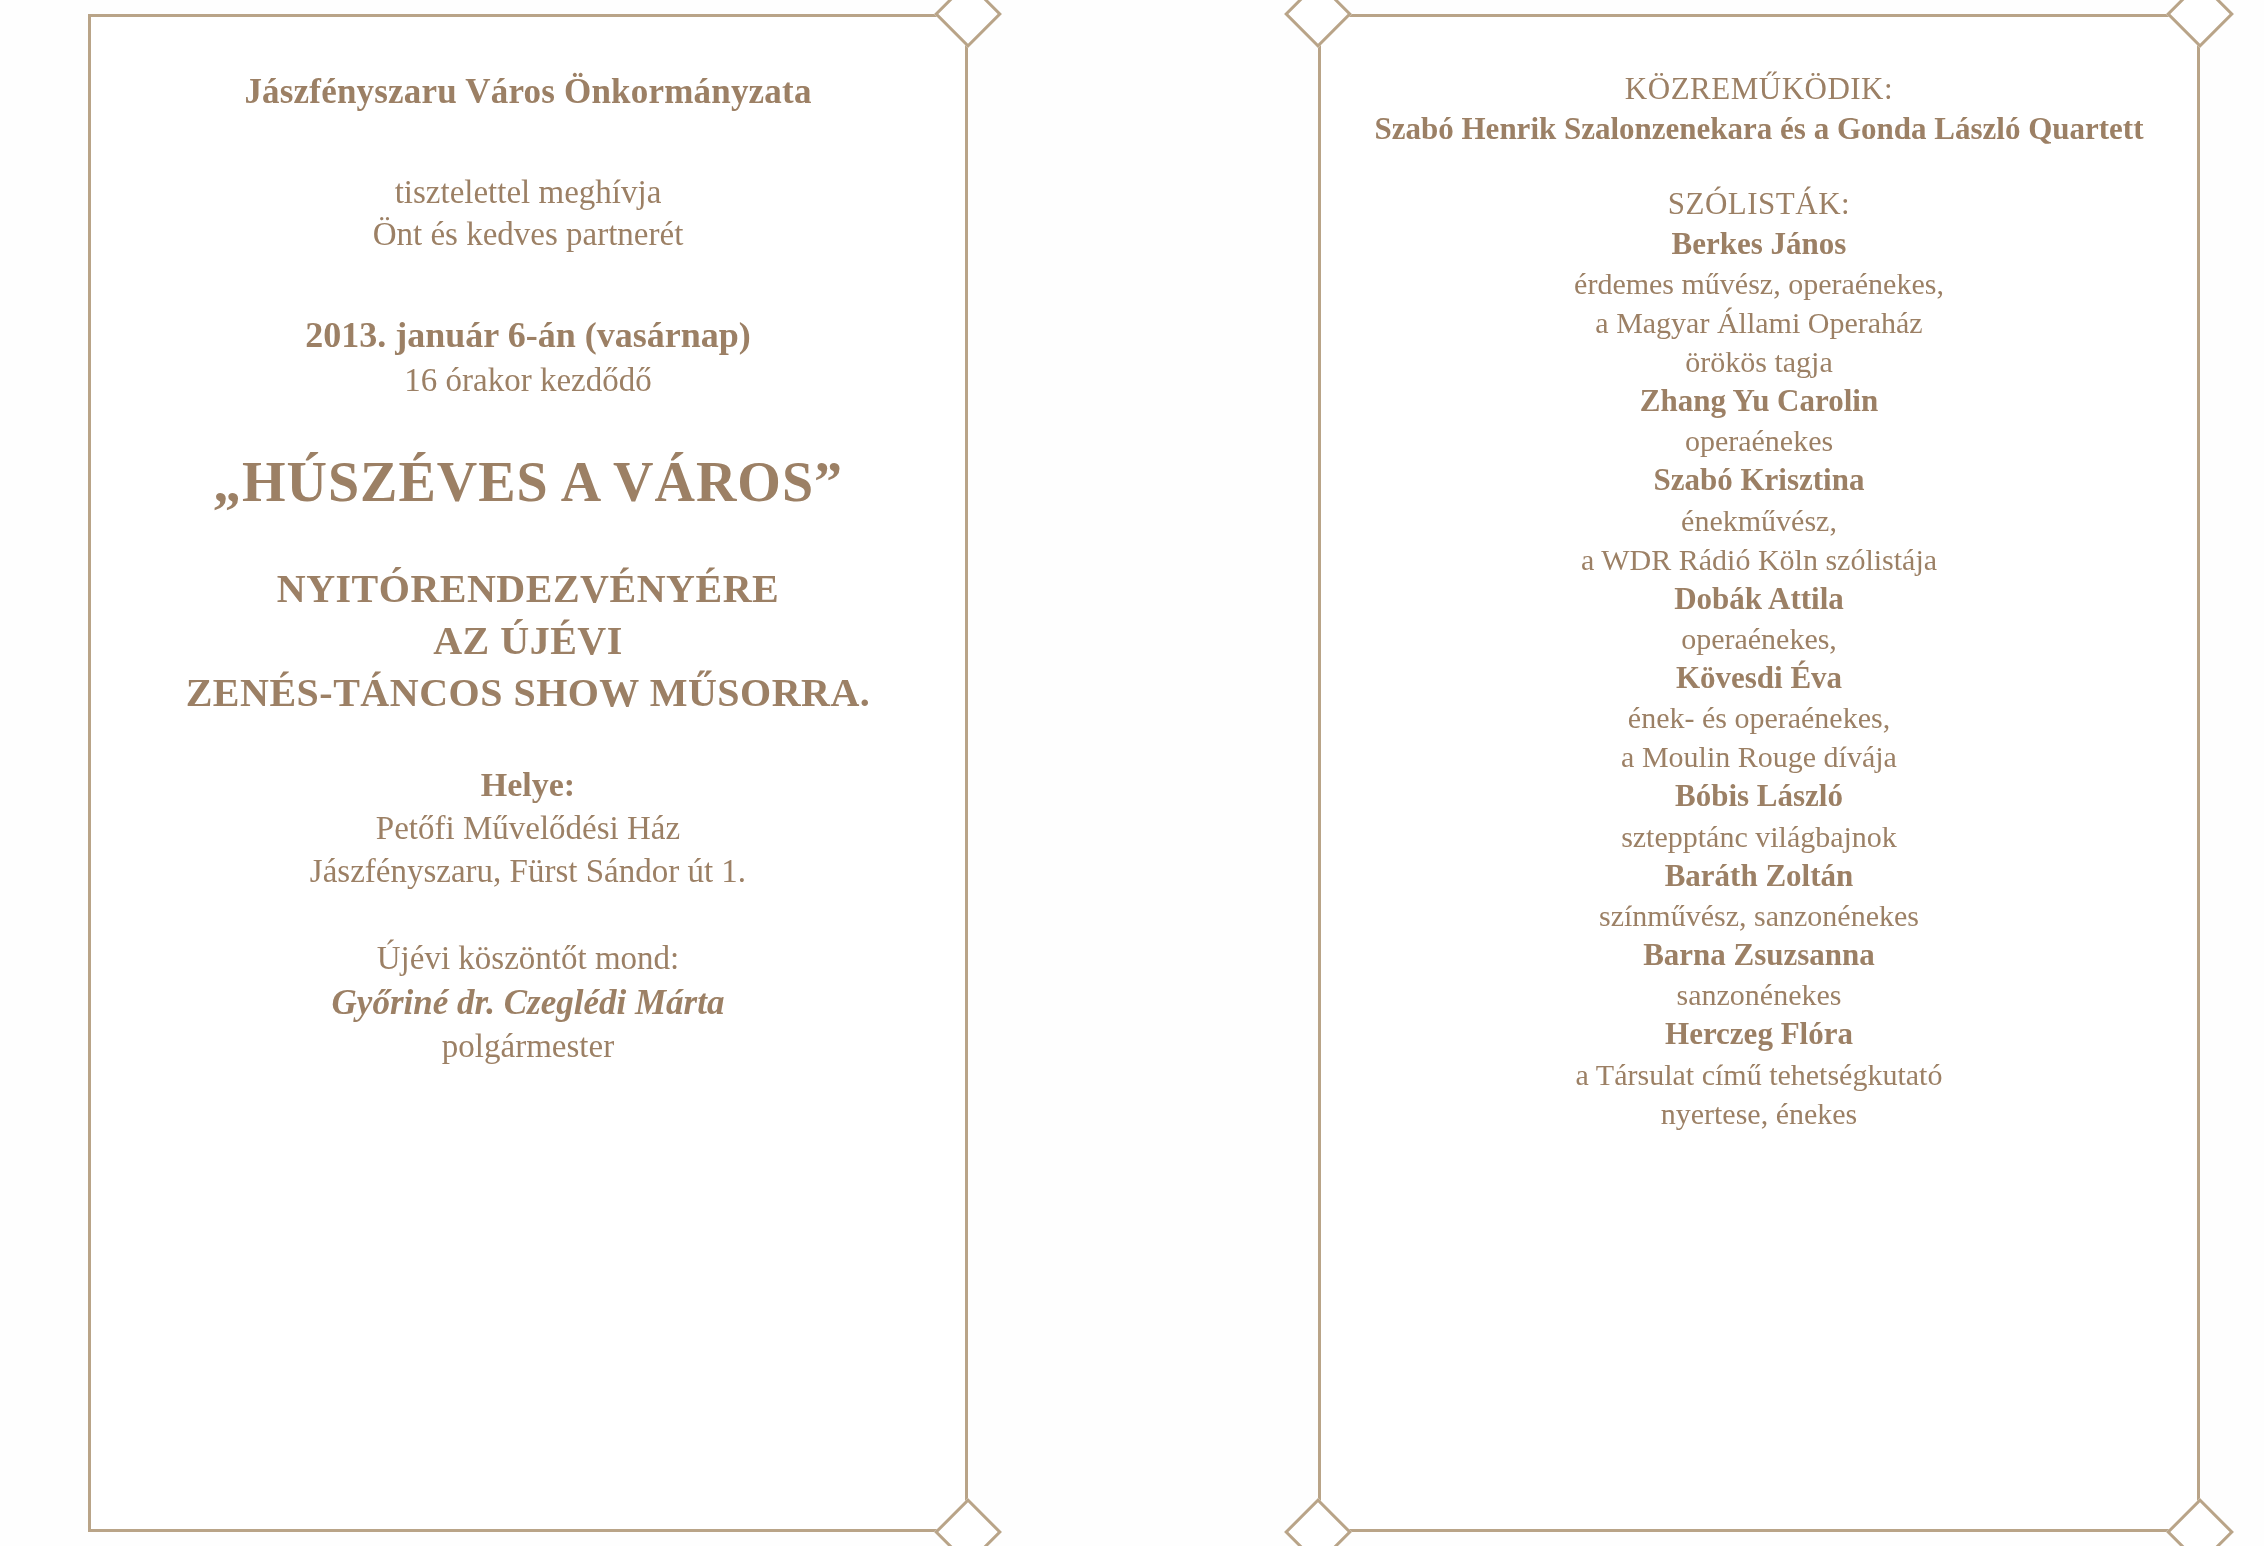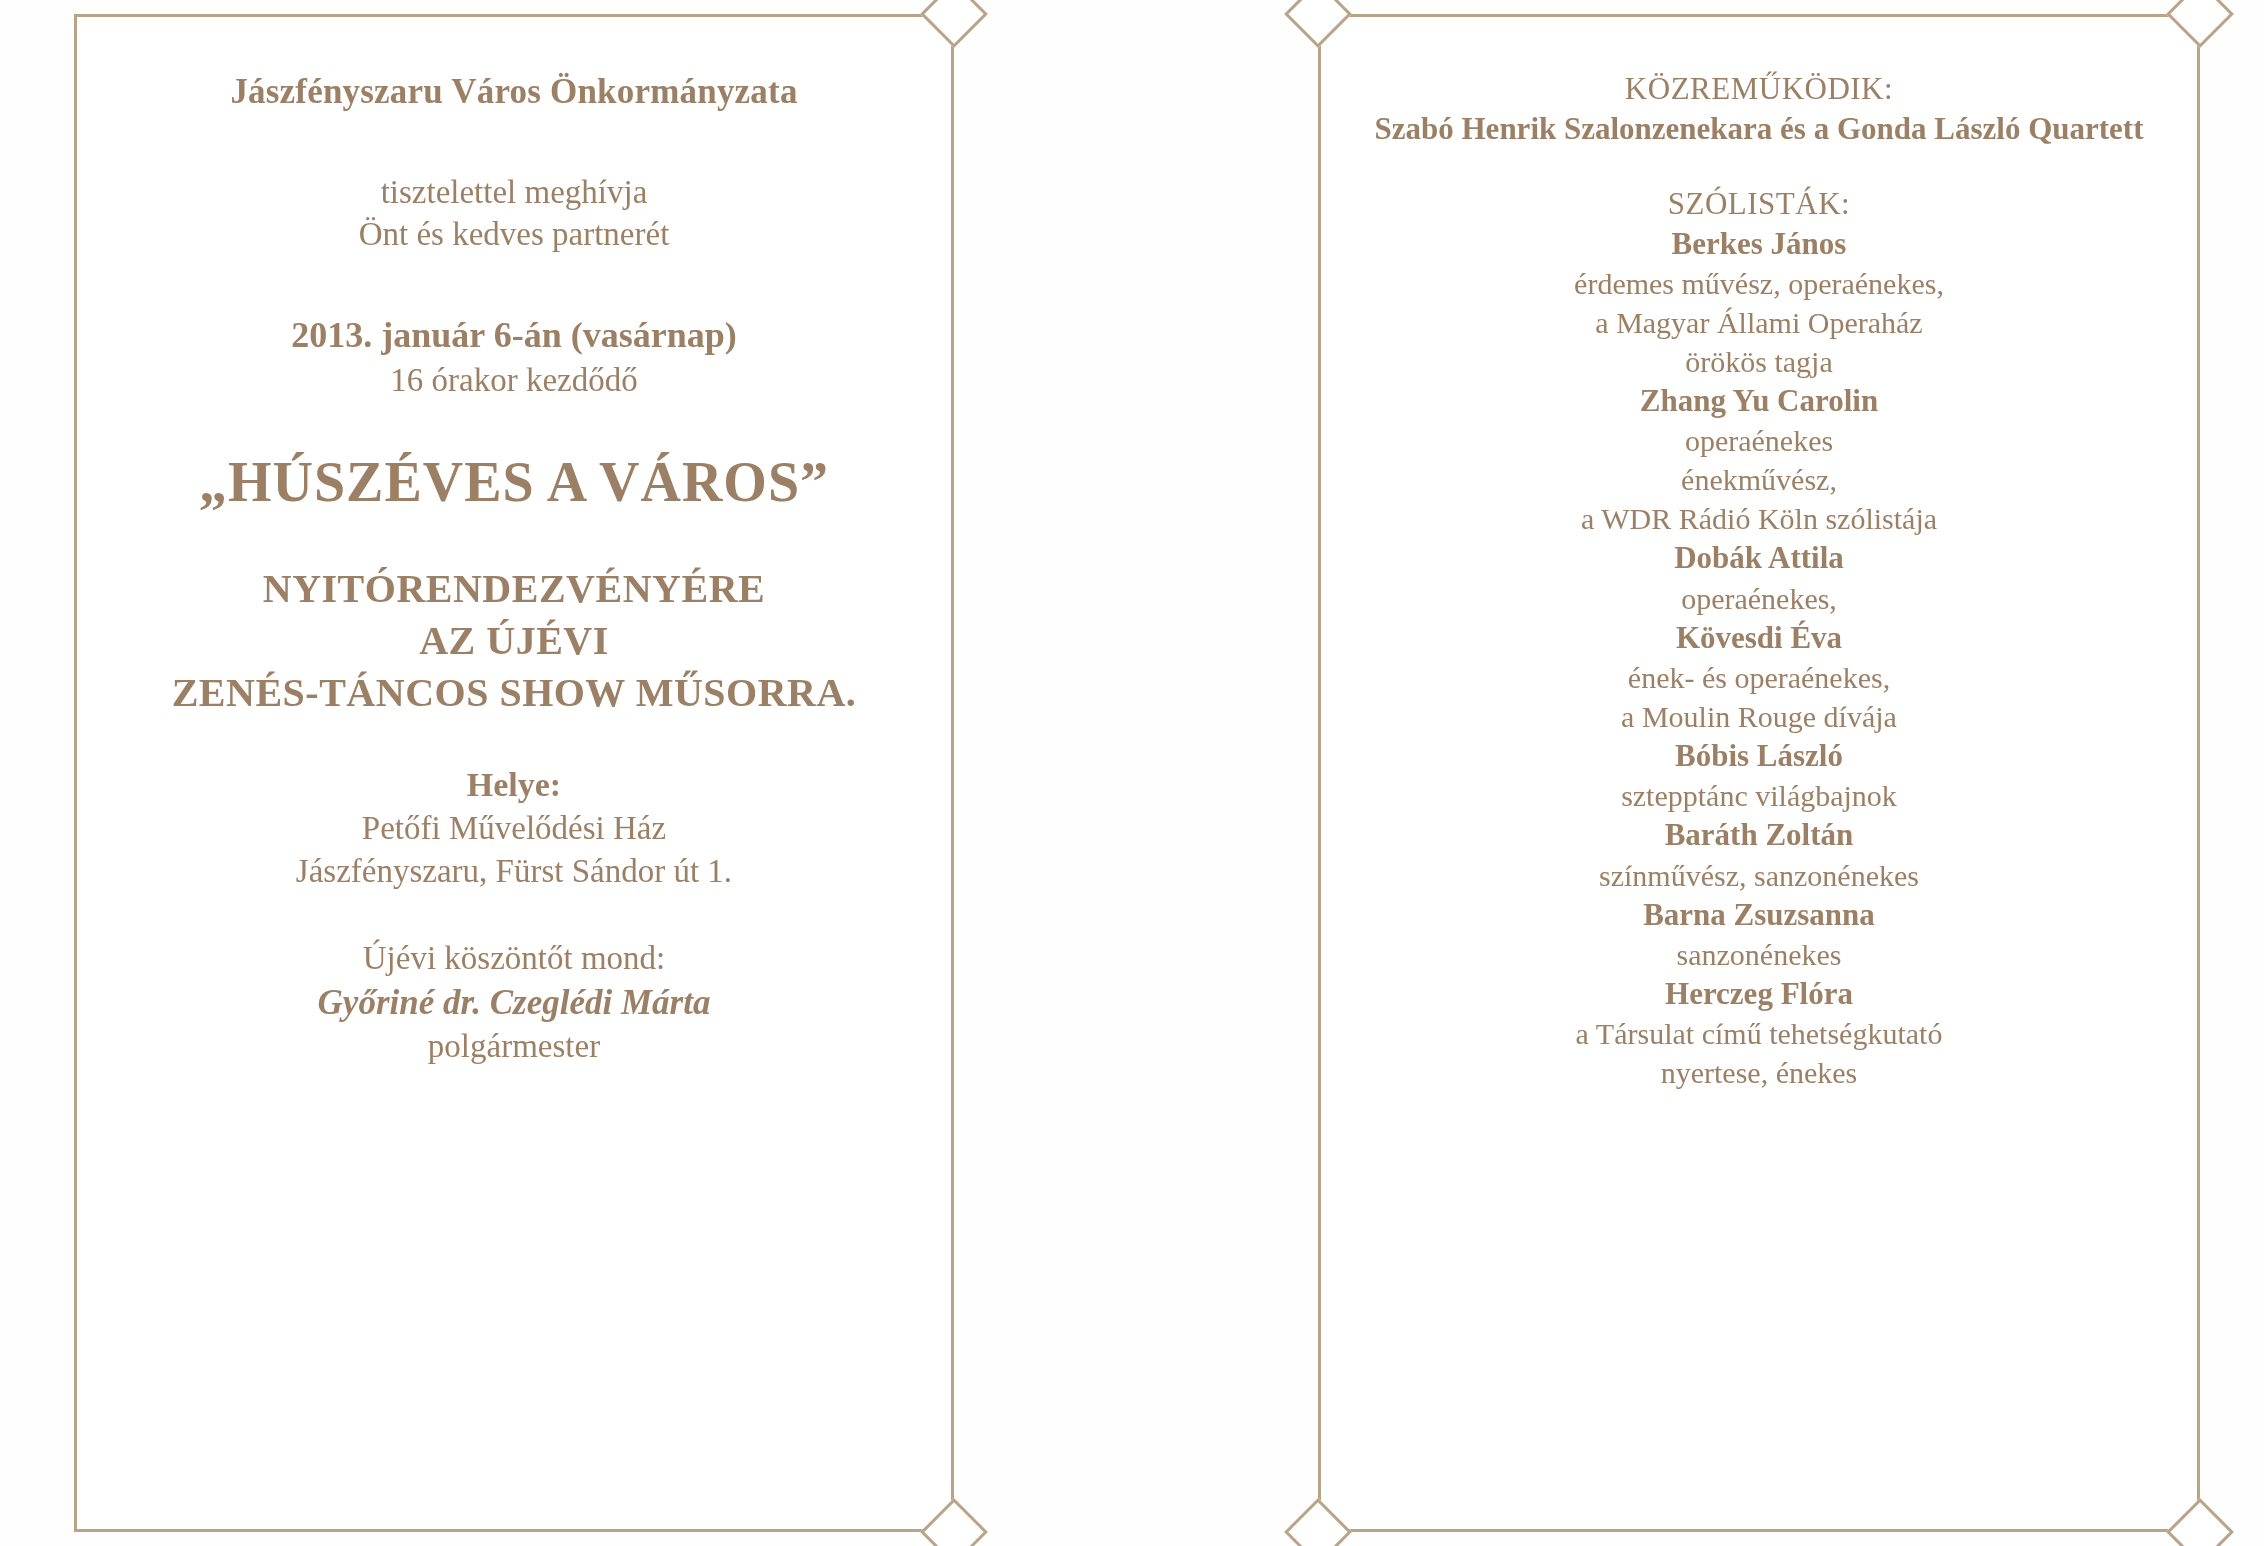--- a/index.html
+++ b/index.html
@@ -23,21 +23,21 @@
   
   .card {
     position: absolute;
     top: 14px;
     height: 1518px;
     background: #ffffff;
     border: 3px solid #b9a488;
     box-sizing: border-box;
   }
   .card-left {
-    left: 74px;
+    left: 88px;
     width: 880px;
     border-top-right-radius: 0;
   }
   .card-right {
     left: 1318px;
     width: 882px;
   }
   
   .notch {
     position: absolute;
@@ -133,20 +133,21 @@
       <div class="ln r-band">Szabó Henrik Szalonzenekara és a Gonda László Quartett</div>
       <div class="sp-34"></div>
       <div class="ln r-solhead">SZÓLISTÁK:</div>
       <div id="soloist-list">
           <div class="ln r-name">Berkes János</div>
           <div class="ln r-desc">érdemes művész, operaénekes,</div>
           <div class="ln r-desc">a Magyar Állami Operaház</div>
           <div class="ln r-desc">örökös tagja</div>
           <div class="ln r-name">Zhang Yu Carolin</div>
           <div class="ln r-desc">operaénekes</div>
+          <div class="ln r-name">Szabó Krisztina</div>
           <div class="ln r-desc">énekművész,</div>
           <div class="ln r-desc">a WDR Rádió Köln szólistája</div>
           <div class="ln r-name">Dobák Attila</div>
           <div class="ln r-desc">operaénekes,</div>
           <div class="ln r-name">Kövesdi Éva</div>
           <div class="ln r-desc">ének- és operaénekes,</div>
           <div class="ln r-desc">a Moulin Rouge dívája</div>
           <div class="ln r-name">Bóbis László</div>
           <div class="ln r-desc">sztepptánc világbajnok</div>
           <div class="ln r-name">Baráth Zoltán</div>

